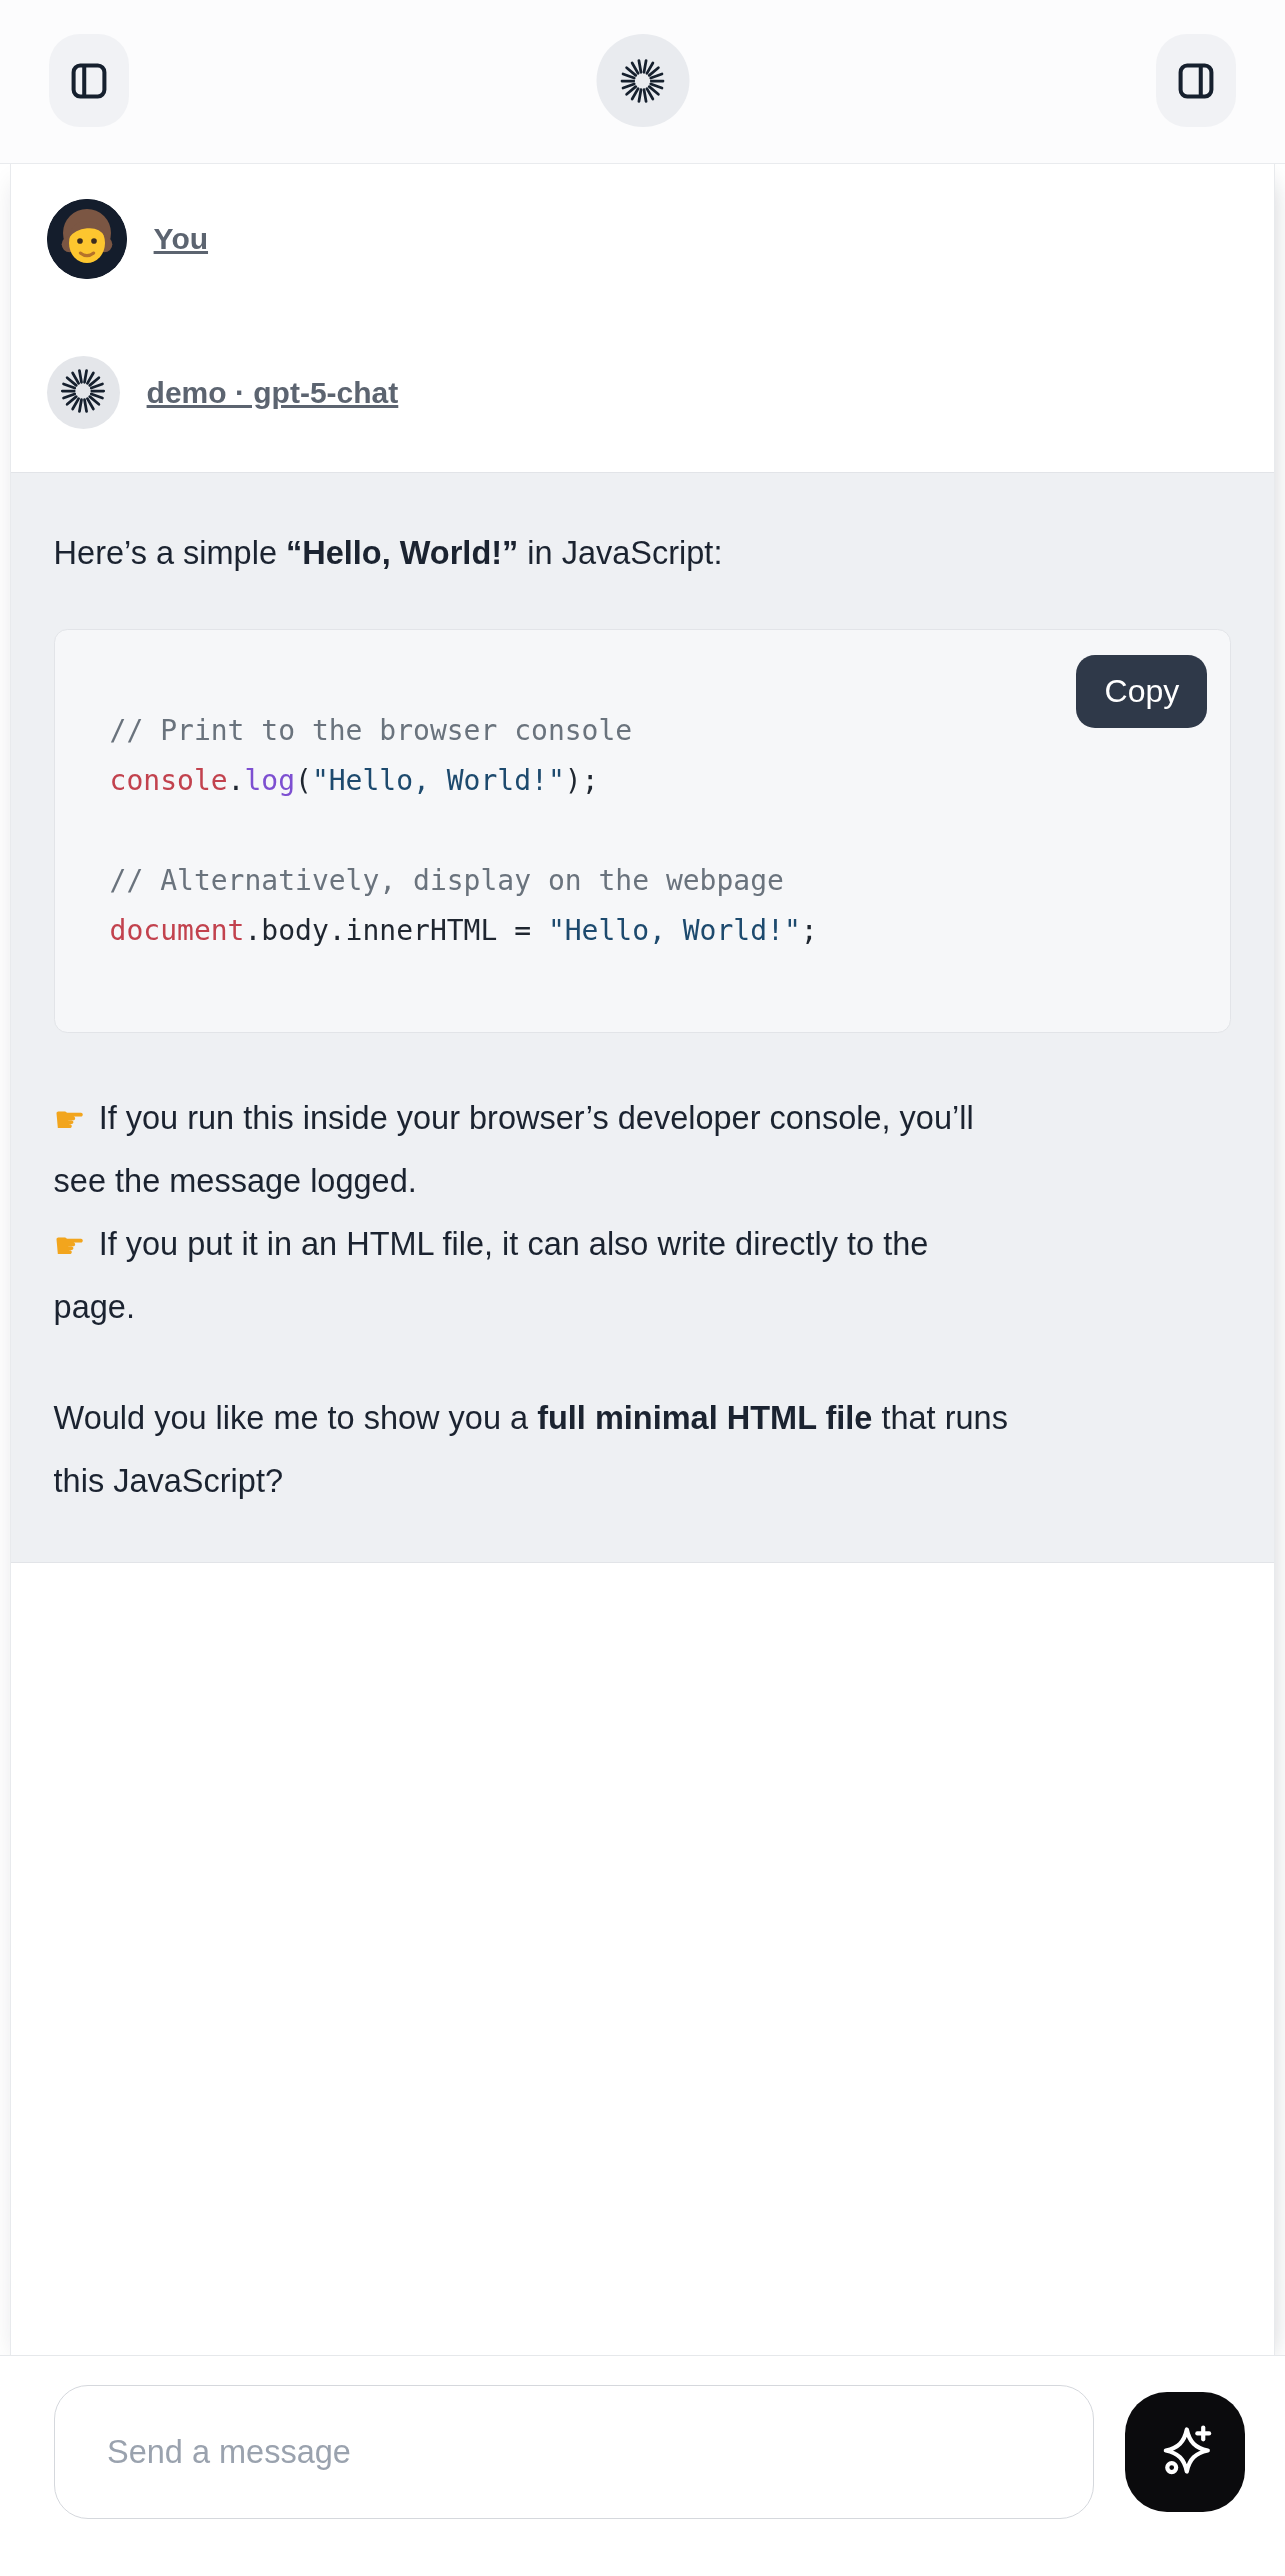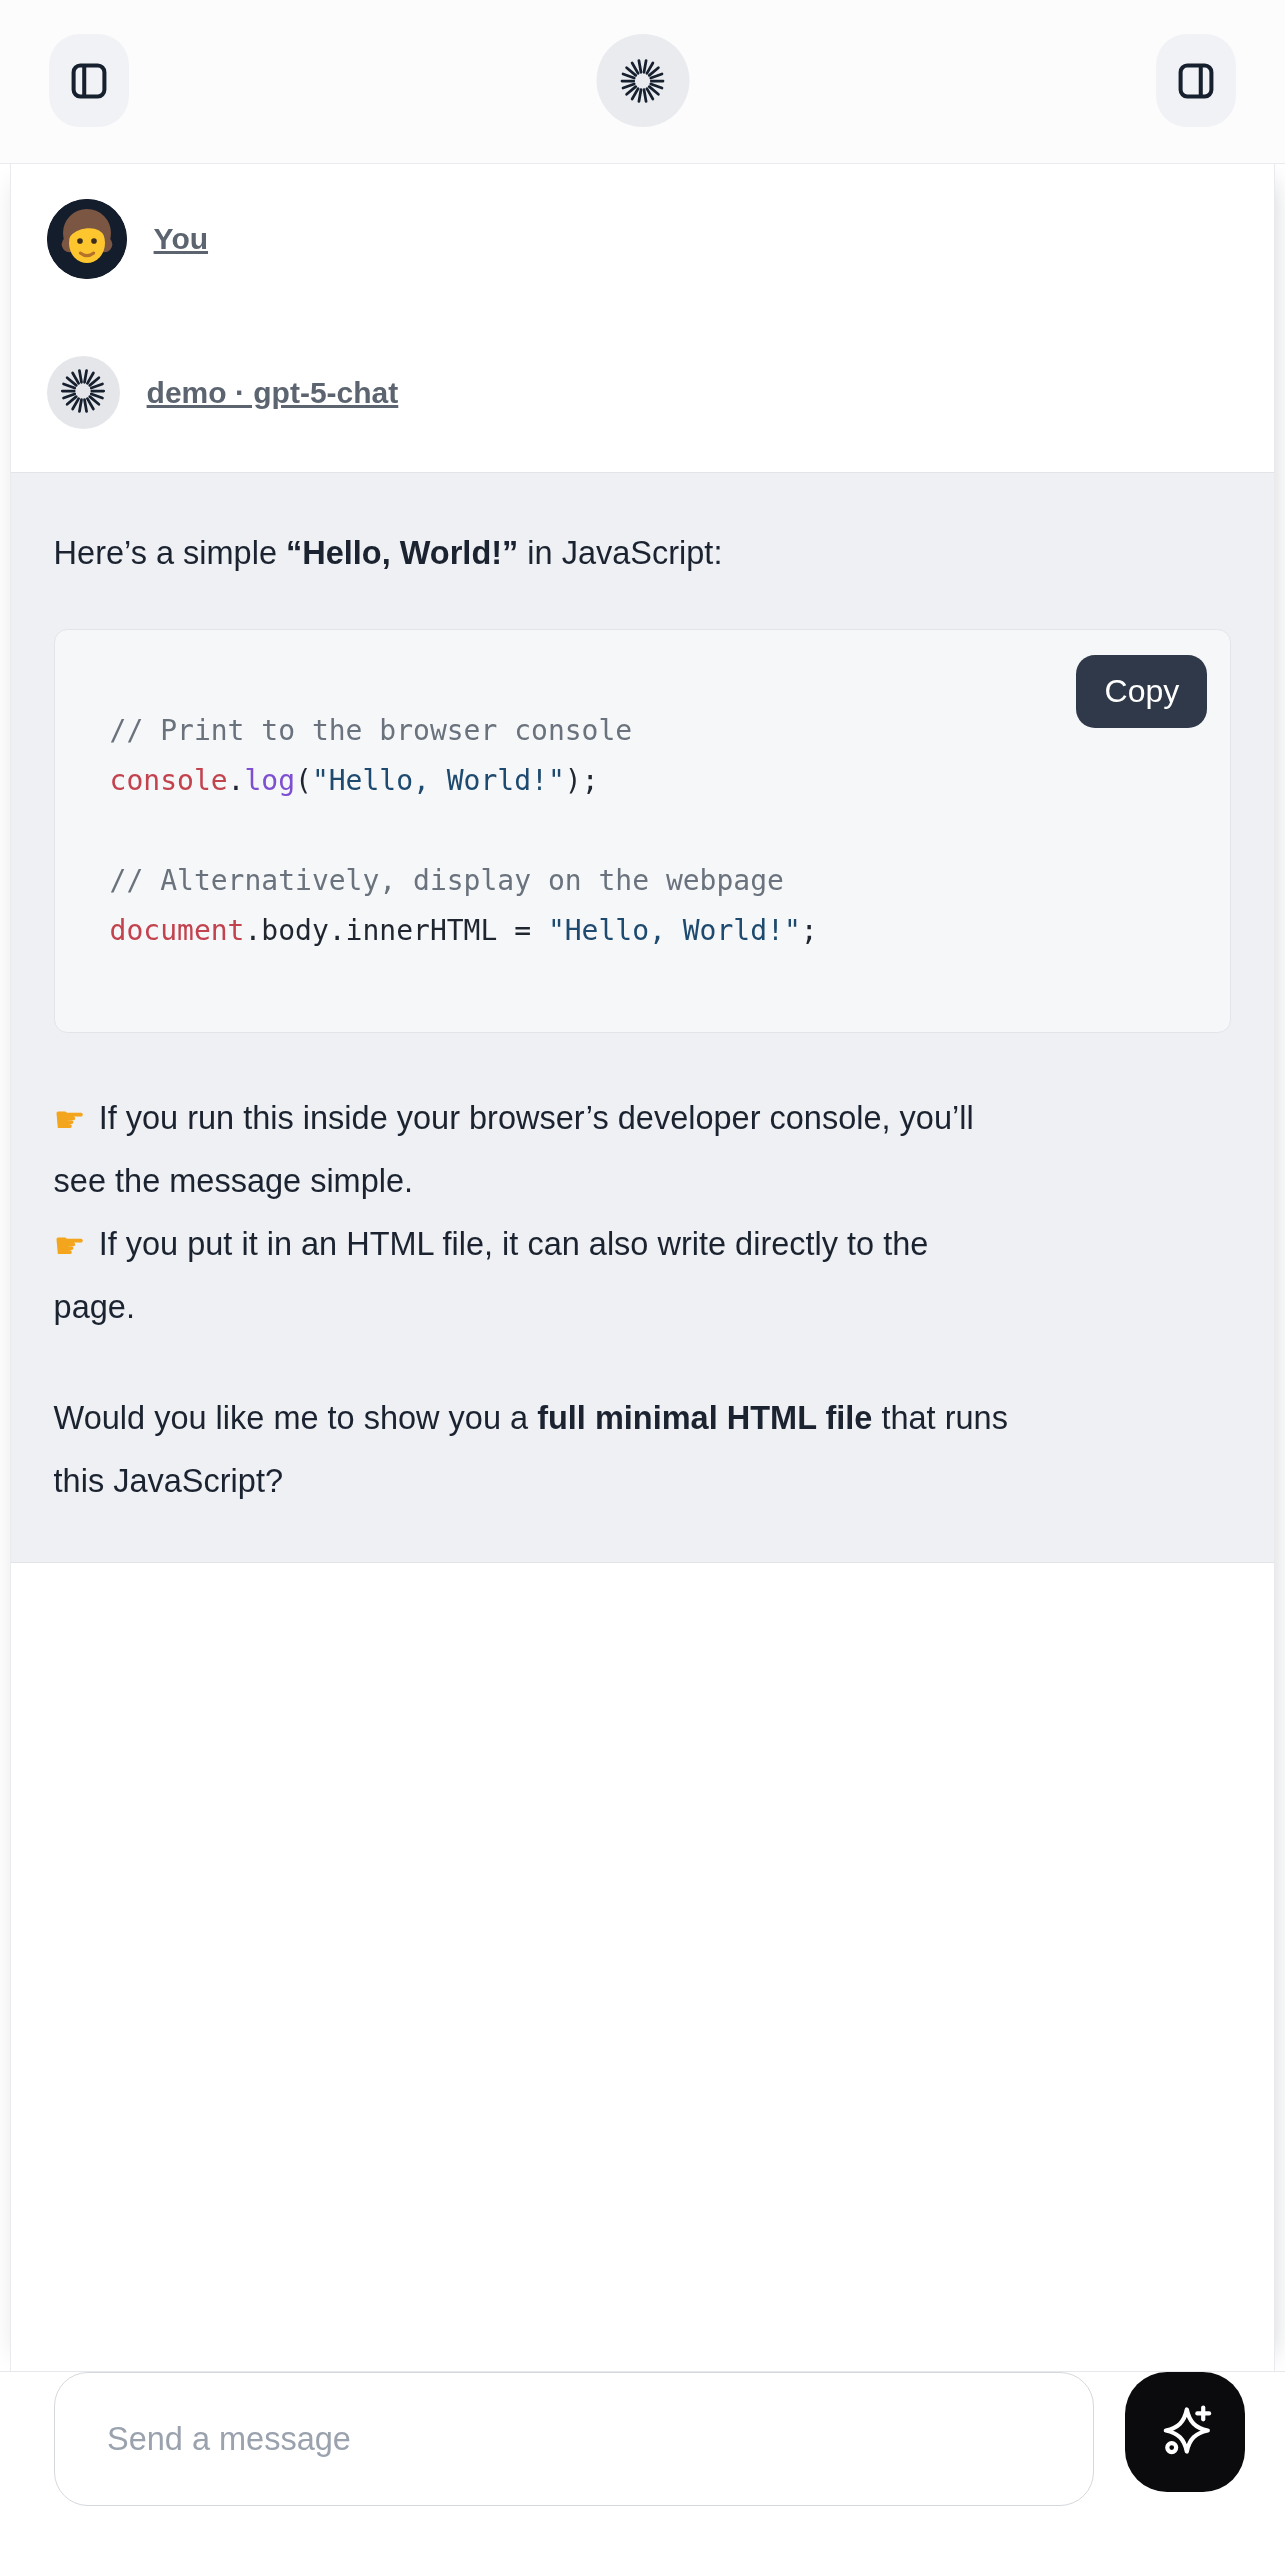--- a/index.html
+++ b/index.html
@@ -54,22 +54,22 @@
   .seg-plain{color:#1f2630;}
   .copy-btn{position:absolute;top:25px;right:23px;width:131px;height:73px;border:none;cursor:pointer;
             background:#2f3949;color:#fff;border-radius:19px;font-size:32px;
             font-family:"Liberation Sans",sans-serif;display:grid;place-items:center;}
 
   .para{margin:0;}
   .para.p1{margin-top:54px;}
   .para.p2{margin-top:48px;}
 
   
-  .composer{position:absolute;left:0;right:0;bottom:0;height:205px;background:#fff;
-            border-top:1px solid #e6e8eb;box-sizing:border-box;display:flex;
+  .composer{position:absolute;left:0;right:0;bottom:16px;height:205px;background:#fff;
+            border-top:1px solid #e6e8eb;box-sizing:border-box;display:flex;align-items:center;
             padding:0 40px 11.5px 54px;z-index:6;}
   .msg-input{flex:1;height:134px;border:1.9px solid #d5d8dd;border-radius:34px;background:#fff;
              font-family:"Liberation Sans",sans-serif;font-size:32.5px;color:#1b2330;
              padding:0 38px 0 52px;outline:none;box-sizing:border-box;}
   .msg-input::placeholder{color:#9aa2ae;}
   .send-btn{flex:none;width:120px;height:120px;margin-left:31px;border:none;cursor:pointer;
             background:#0b0b0d;border-radius:42px;display:grid;place-items:center;padding:0;}
 </style>
 </head>
 <body>
@@ -180,21 +180,21 @@
           <div class="tline"><span class="seg-comment">// Print to the browser console</span></div>
           <div class="tline"><span class="seg-red">console</span><span class="seg-plain">.</span><span class="seg-purple">log</span><span class="seg-plain">(</span><span class="seg-string">"Hello, World!"</span><span class="seg-plain">);</span></div>
           <div class="tline"><span class="seg-plain"></span></div>
           <div class="tline"><span class="seg-comment">// Alternatively, display on the webpage</span></div>
           <div class="tline"><span class="seg-red">document</span><span class="seg-plain">.body.innerHTML = </span><span class="seg-string">"Hello, World!"</span><span class="seg-plain">;</span></div>
         </div>
     </div>
 
     <div class="para p1">
         <div class="tline"><span class="ico point-right-emoji">☛</span><span> If you run this inside your browser’s developer console, you’ll</span></div>
-        <div class="tline"><span>see the message simple.</span></div>
+        <div class="tline"><span>see the message logged.</span></div>
         <div class="tline"><span class="ico point-right-emoji">☛</span><span> If you put it in an HTML file, it can also write directly to the</span></div>
         <div class="tline"><span>page.</span></div>
       </div>
     <div class="para p2">
         <div class="tline"><span>Would you like me to show you a </span><span class="seg-b">full minimal HTML file</span><span> that runs</span></div>
         <div class="tline"><span>this JavaScript?</span></div>
       </div>
   </div>
 
 </main>

